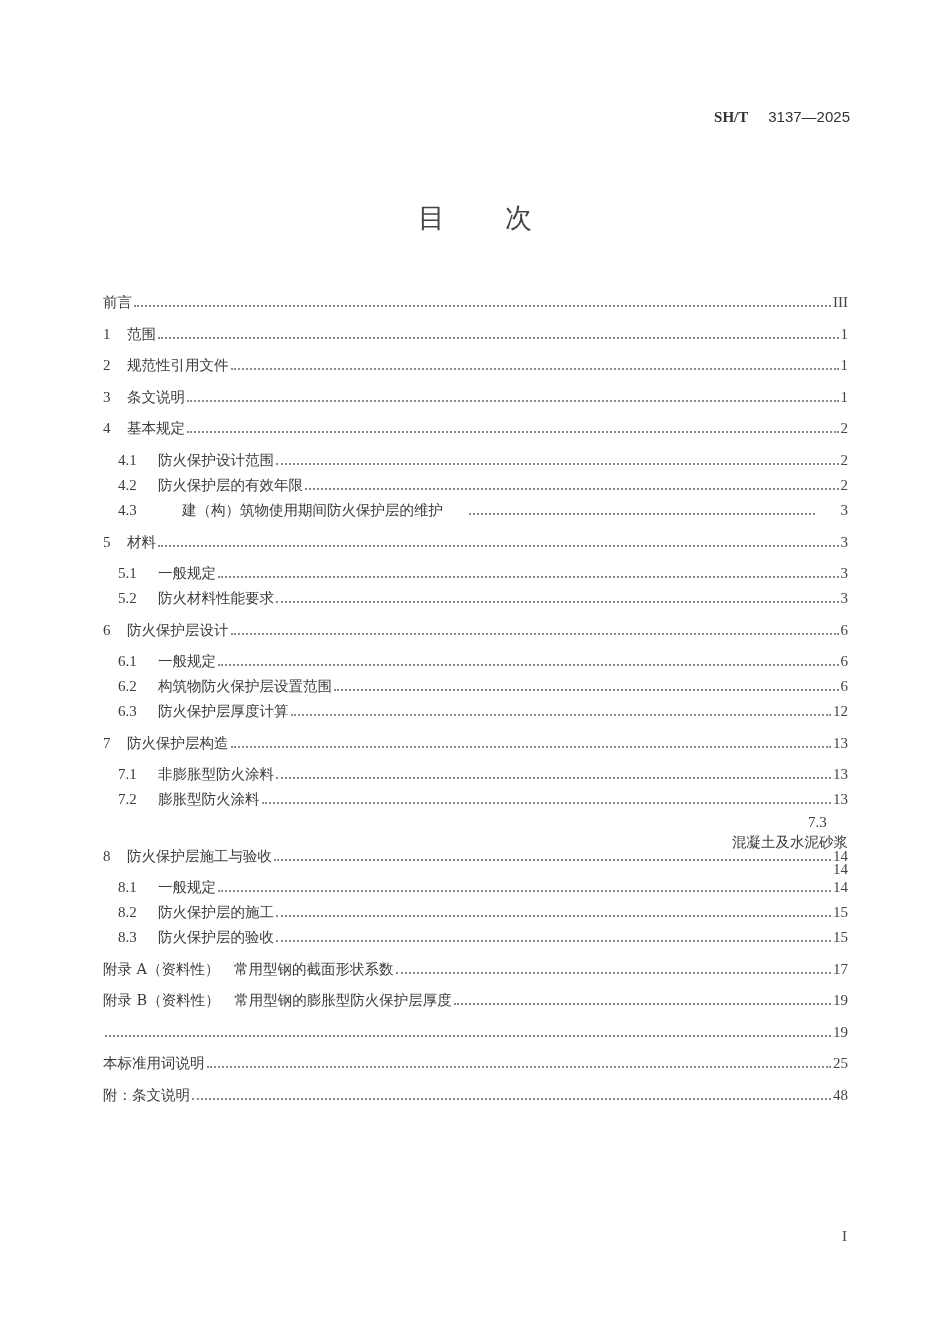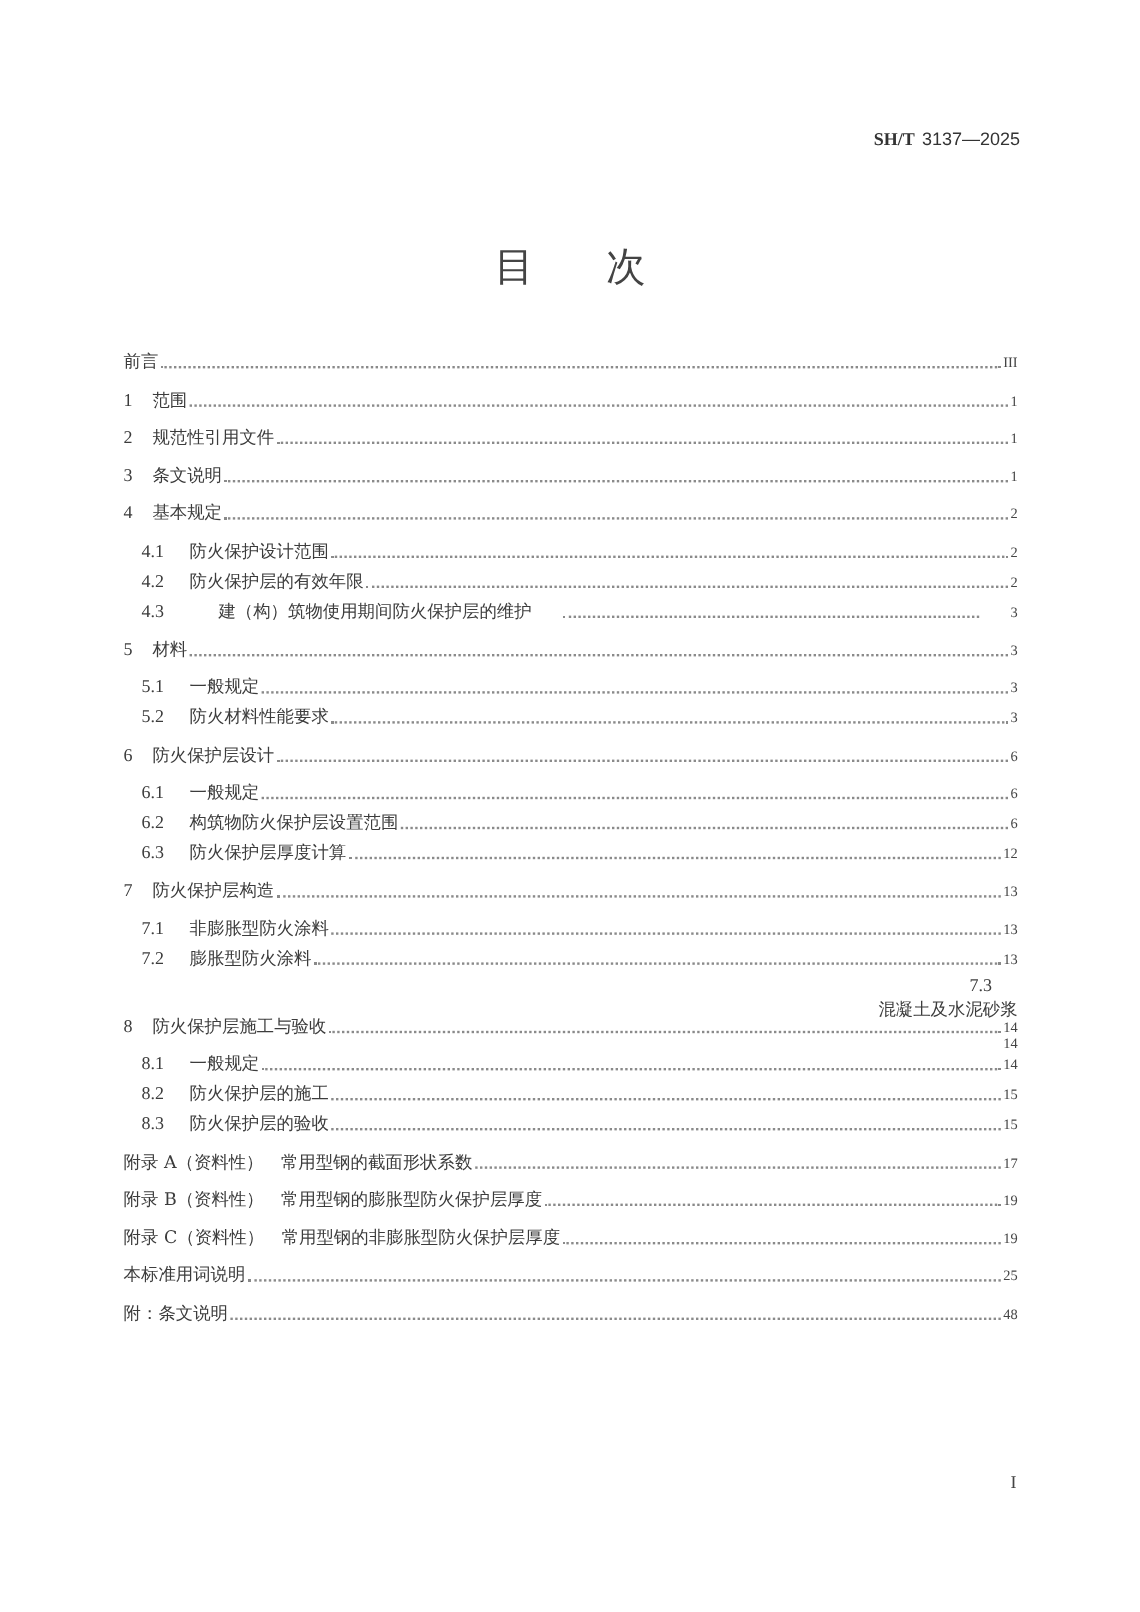--- a/index.html
+++ b/index.html
@@ -6,43 +6,43 @@
   body {
     width: 950px; height: 1343px; position: relative; overflow: hidden;
     color: #3a3a3a;
     font-family: "DejaVu Serif", "Liberation Serif", serif;
   }
   .std-code {
     position: absolute; top: 108px; right: 100px;
     font-family: "Liberation Serif", serif; font-size: 15px; color: #333;
   }
   .std-code b { font-weight: bold; }
-  .std-code .num { font-family: "Liberation Sans", sans-serif; margin-left: 6px; }
+  .std-code .num { font-family: "Liberation Sans", sans-serif; margin-left: 20px; }
   .title {
     position: absolute; top: 200px; left: 0; width: 950px; text-align: center;
-    font-family: "DejaVu Sans", sans-serif; font-size: 33px; color: #444;
+    font-family: "DejaVu Sans", sans-serif; font-size: 27px; color: #444;
     letter-spacing: 0;
   }
   .title span { display: inline-block; margin: 0 30px; }
   .toc { position: absolute; left: 103px; width: 745px; top: 290px; }
   .row {
     position: absolute; left: 0; width: 745px; height: 22px;
     display: flex; align-items: flex-end;
     font-size: 14.5px; line-height: 20px; color: #3c3c3c;
   }
   .row.sub { left: 15px; width: 730px; }
   .num { flex: 0 0 auto; }
   .row .sec { display: inline-block; min-width: 24px; font-family: "Liberation Serif", serif; font-size: 15px; }
   .row.sub .sec { min-width: 40px; }
   .label { flex: 0 0 auto; white-space: nowrap; }
   .leader {
     flex: 1 1 auto; margin: 0 2px 5px 2px; height: 1px;
     border-bottom: 2px dotted #8a8a8a;
   }
-  .page { flex: 0 0 auto; font-family: "Liberation Serif", serif; font-size: 12px; color: #444; }
+  .page { flex: 0 0 auto; font-family: "Liberation Serif", serif; font-size: 15px; color: #444; }
   .footer {
     position: absolute; top: 1228px; right: 103px;
     font-family: "Liberation Serif", serif; font-size: 15px; color: #444;
   }
 </style>
 </head>
 <body>
 
 <div class="std-code"><b>SH/T</b><span class="num">3137—2025</span></div>
 
@@ -194,21 +194,20 @@
       <span class="page">17</span>
     </div>
     <div class="row" style="top: 698px;">
       <span class="sec" style="min-width: 0px;"></span>
       <span class="label">附录 B（资料性）　常用型钢的膨胀型防火保护层厚度</span>
       <span class="leader"></span>
       <span class="page">19</span>
     </div>
     <div class="row" style="top: 730px;">
       <span class="sec" style="min-width: 0px;"></span>
-      <span class="label">附录 C（资料性）　常用型钢的非膨胀型防火保护层厚度</span>
       <span class="leader"></span>
       <span class="page">19</span>
     </div>
     <div class="row" style="top: 761px;">
       <span class="sec" style="min-width: 0px;"></span>
       <span class="label">本标准用词说明</span>
       <span class="leader"></span>
       <span class="page">25</span>
     </div>
     <div class="row" style="top: 793px;">

